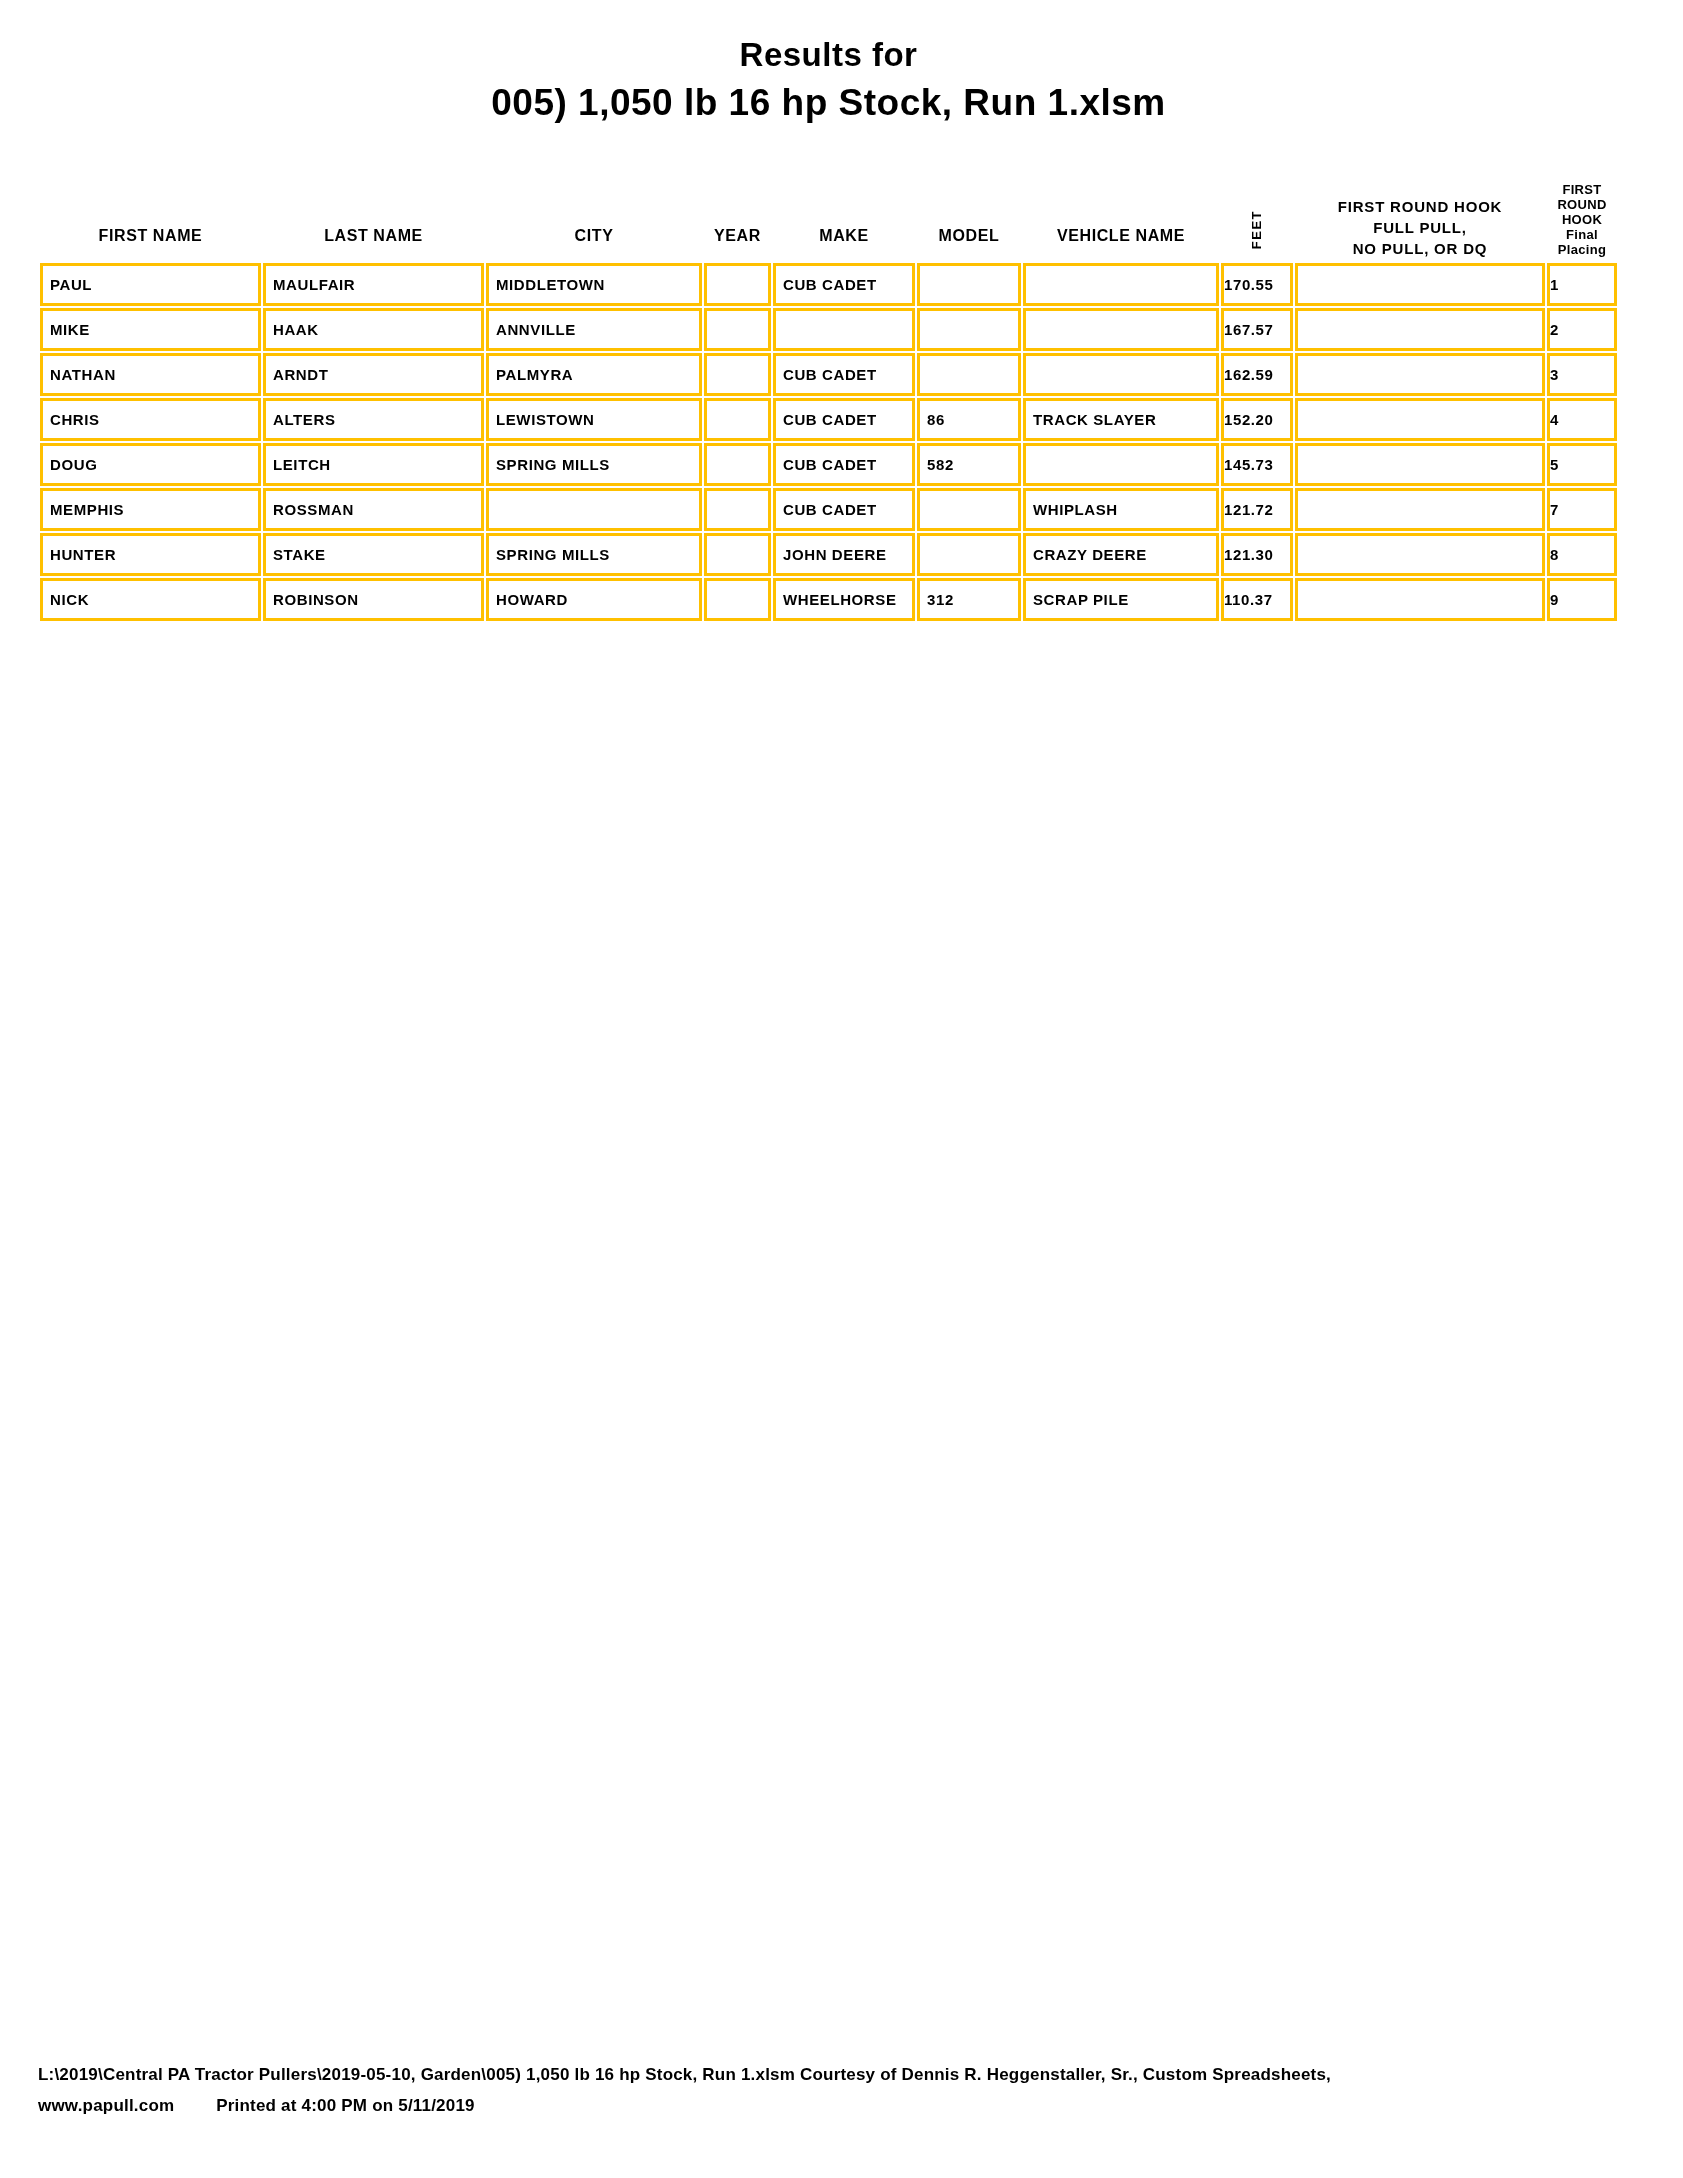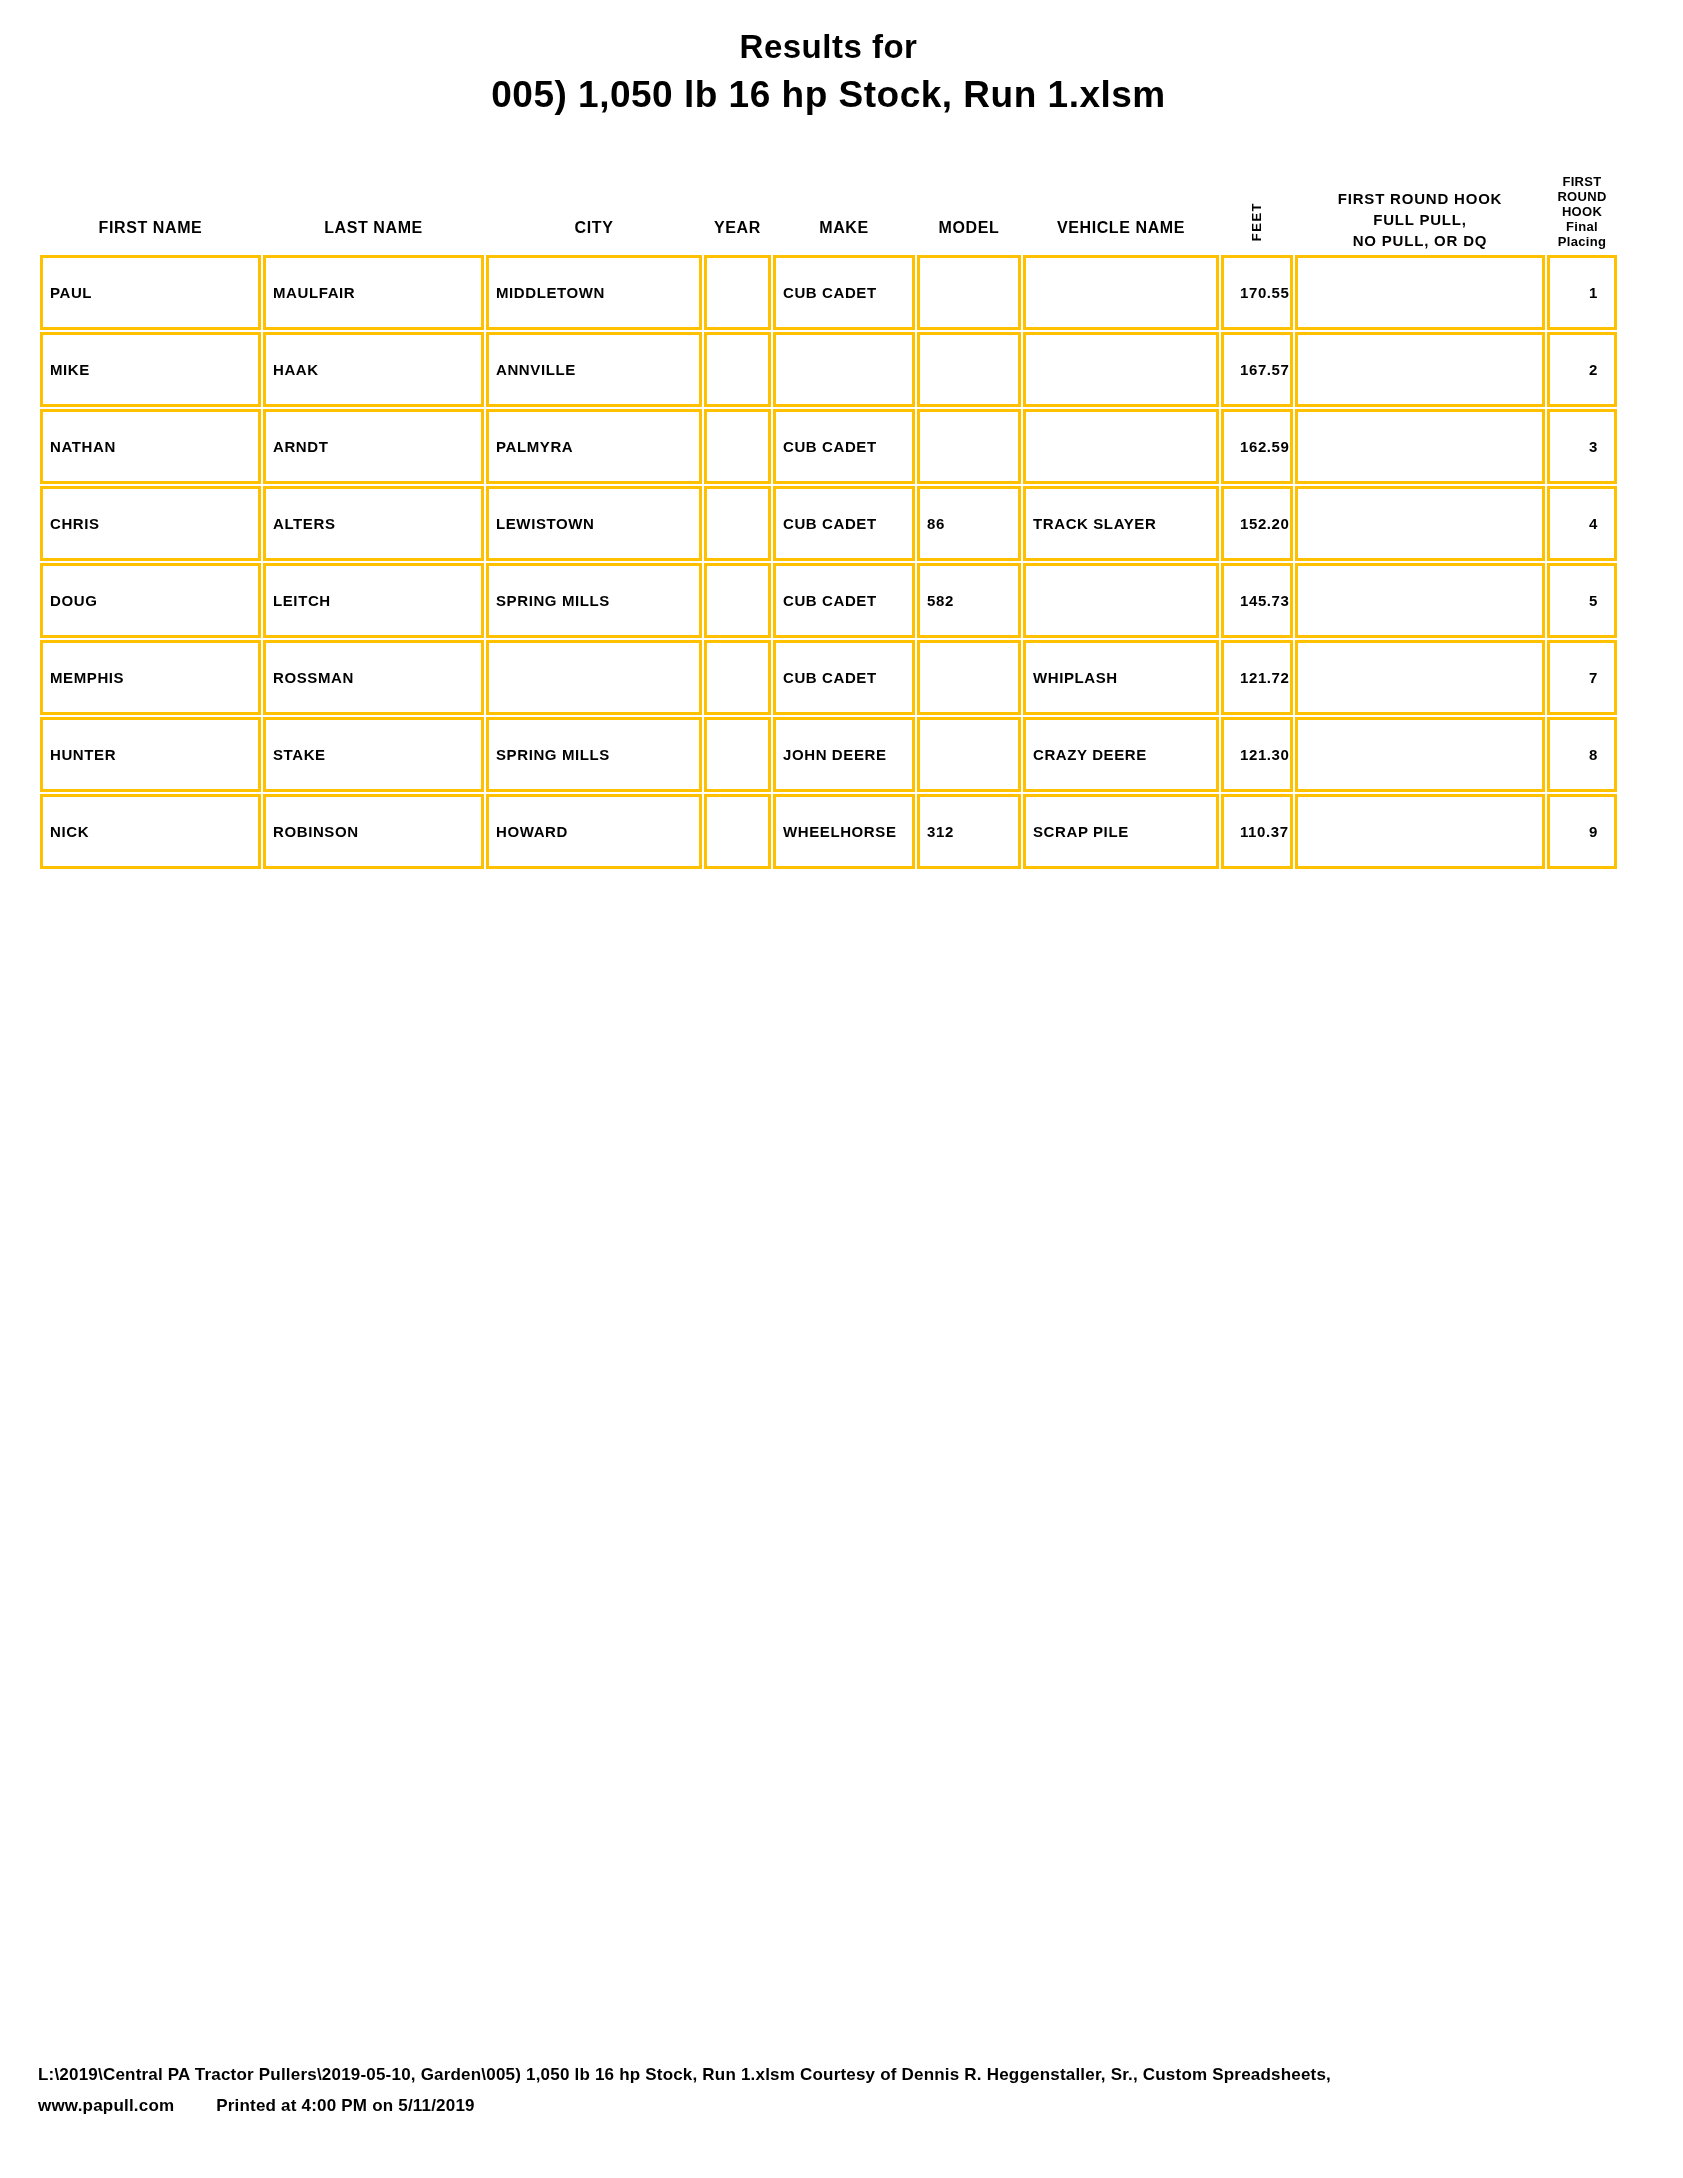--- a/index.html
+++ b/index.html
@@ -15,21 +15,21 @@
     color: #000000;
     overflow: hidden;
   }
   .page {
     position: absolute;
     left: 38px;
     top: 0;
     width: 1581px;
   }
   .title-line1 {
-    margin-top: 28px;
+    margin-top: 36px;
     text-align: center;
     font-weight: bold;
     font-size: 33px;
     letter-spacing: 0.5px;
   }
   .title-line2 {
     margin-top: 8px;
     text-align: center;
     font-weight: bold;
     font-size: 37px;
@@ -80,22 +80,22 @@
     height: 37px;
     font-weight: bold;
     font-size: 15px;
     letter-spacing: 0.6px;
     padding: 0 4px 0 7px;
     white-space: nowrap;
     overflow: hidden;
     vertical-align: middle;
   }
   td.center {
-    text-align: right;
-    padding: 16px;
+    text-align: left;
+    padding: 0;
   }
   .footer {
     position: absolute;
     left: 38px;
     top: 2059px;
     width: 1604px;
     font-weight: bold;
     font-size: 17px;
     line-height: 31px;
     letter-spacing: 0.2px;

